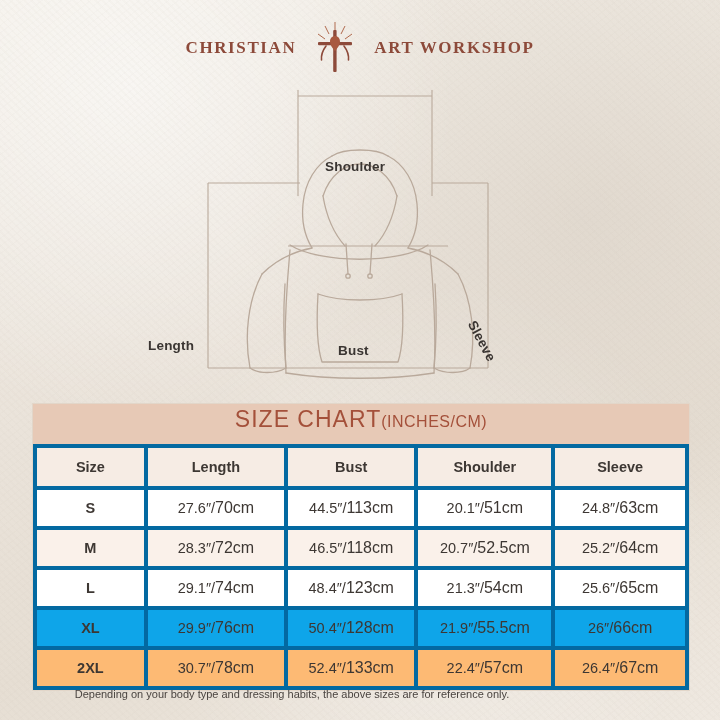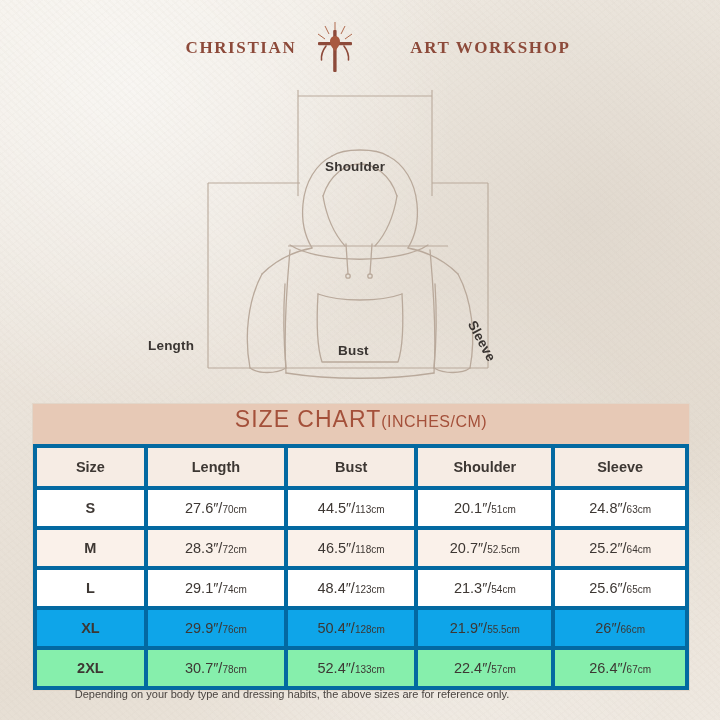--- a/index.html
+++ b/index.html
@@ -44,21 +44,20 @@
     align-items: center;
     justify-content: center;
     gap: 10px;
   }
   .brand-text {
     font-family: "Liberation Serif", serif;
     font-size: 17px;
     letter-spacing: 1.6px;
     color: #8d4a3a;
     font-weight: 700;
-    margin-left: 36px;
   }
   .brand-logo {
     width: 58px;
     height: 56px;
     position: relative;
   }
 
   
   .illus {
     position: absolute;
@@ -120,24 +119,24 @@
   }
   thead th {
     background: #f6ece4;
     font-size: 14.5px;
     font-weight: 700;
     height: 38px;
   }
   tbody tr:nth-child(odd) td { background: #ffffff; }
   tbody tr:nth-child(even) td { background: #faf1ea; }
   tbody tr:nth-child(4) td { background: #0ea5e9; }
-  tbody tr:nth-child(5) td { background: #86efac; }
+  tbody tr:nth-child(5) td { background: #fdba74; }
   td.sizecell { font-weight: 700; font-size: 14.5px; }
   .val { font-size: 14.5px; }
-  .cm { font-size: 10px; }
+  .cm { font-size: 16px; }
 
   .footnote {
     position: absolute;
     left: 0;
     top: 688px;
     width: 584px;
     text-align: center;
     font-size: 11px;
     color: #4a4440;
   }

